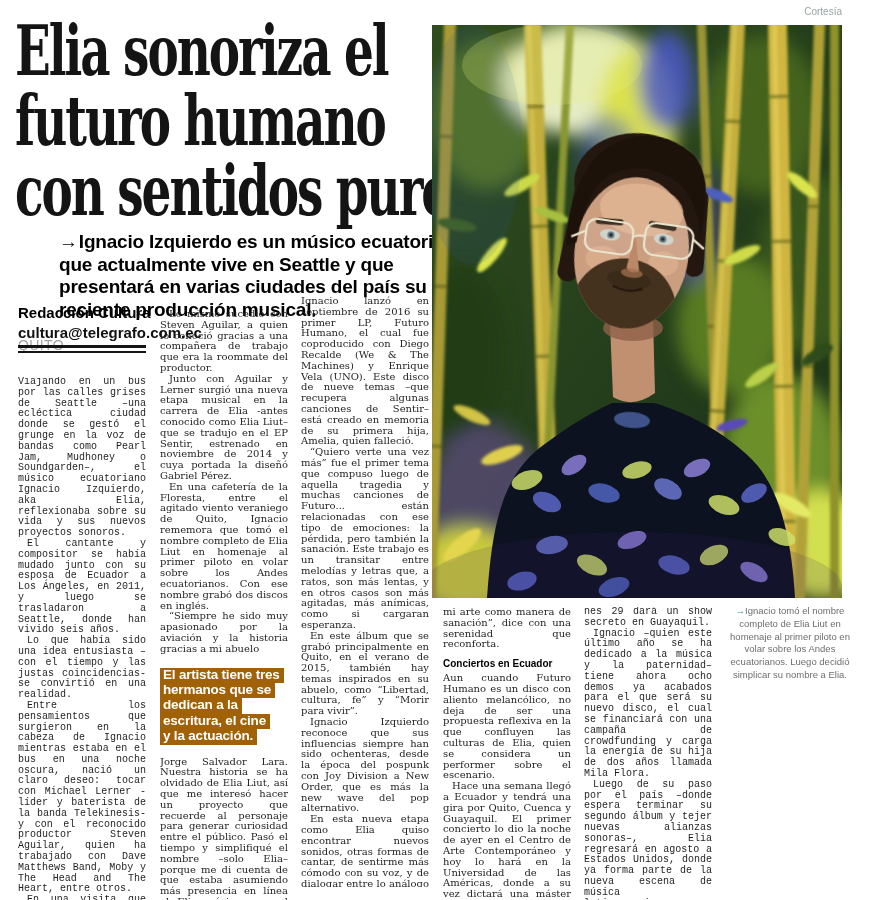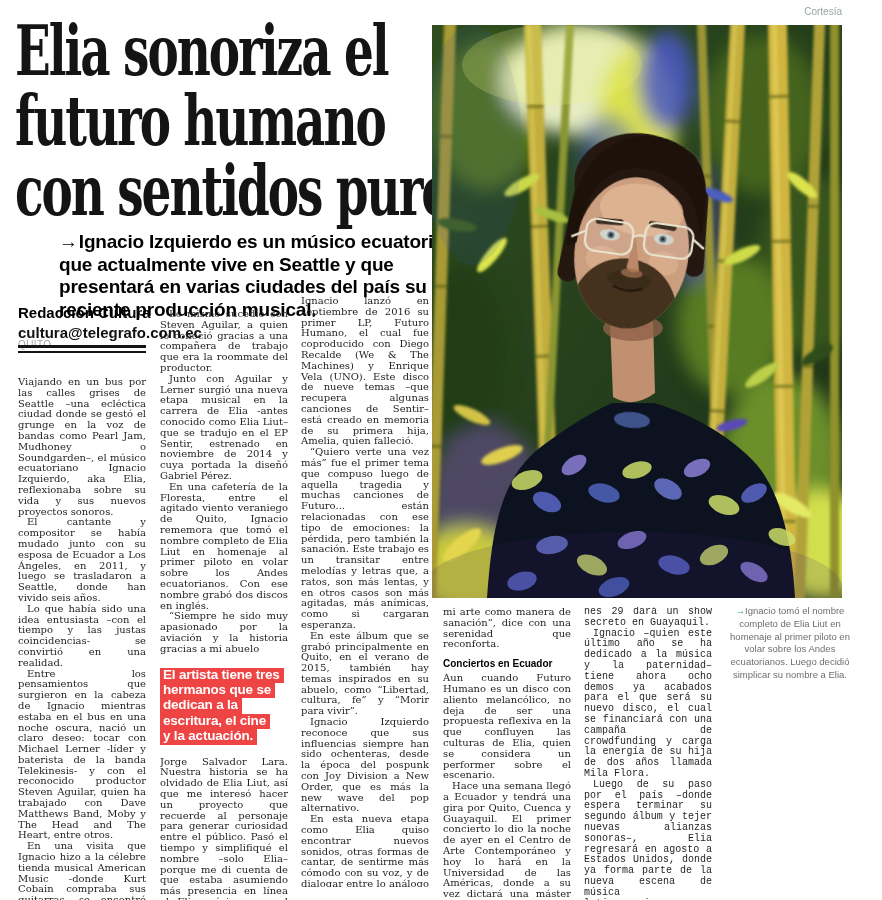--- a/index.html
+++ b/index.html
@@ -13,40 +13,40 @@
             font-family:"DejaVu Serif",serif;font-weight:bold;color:#141414;
             font-size:70px;line-height:70px;letter-spacing:-3px;white-space:nowrap;}
 
   .standfirst{position:absolute;left:16px;top:231px;width:420px;
               font:bold 19px/22.5px "Liberation Sans",sans-serif;color:#000000;letter-spacing:-.2px;margin-left:43px;}
   .standfirst .arrow{margin-right:1px;}
 
   .byline{position:absolute;left:18px;top:306px;font-family:"Liberation Sans",sans-serif;}
   .byline .who{font-weight:bold;font-size:15px;line-height:13px;color:#000;}
   .byline .mail{font-weight:bold;font-size:15px;line-height:12px;color:#111;margin-top:8px;}
-  .byline .city{font-size:10px;line-height:12px;color:#a3a3a3;letter-spacing:.4px;}
+  .byline .city{font-size:14px;line-height:12px;color:#a3a3a3;letter-spacing:.4px;}
 
   .byline-rule{position:absolute;left:18px;top:345px;width:128px;height:3px;
                border-top:3px solid #141414;border-bottom:2.5px solid #141414;}
 
   .photo{position:absolute;left:432px;top:25px;width:410px;height:573px;overflow:hidden;background:#27421c;}
   .photo svg{display:block;}
 
   .col{position:absolute;width:128px;overflow:hidden;text-align:justify;
        font-size:10px;line-height:10.8px;color:#1f1f1f;}
   .col p{margin:0;text-indent:9px;}
   .col p.flush{text-indent:0;}
-  #col1{left:18px;top:377px;height:523px;}
+  #col1{left:18px;top:377px;height:523px;font-family:Liberation Mono, monospace;}
   #col2{left:160px;top:309px;height:591px;}
   #col3{left:301px;top:296px;height:591px;}
   #col4{left:443px;top:607px;height:293px;}
   #col5{left:584px;top:607px;height:293px;font-family:Liberation Mono, monospace;}
 
   .pullquote{margin:13px 0 12px 0;}
-  .pq-line{display:table;background:#ef4444;color:#fff;padding:1px 4px 2px 3px;
+  .pq-line{display:table;background:#a16207;color:#fff;padding:1px 4px 2px 3px;
            font:bold 13.5px/12.4px "Liberation Sans",sans-serif;letter-spacing:-.2px;}
 
   .subhead{font:bold 10px/12px "Liberation Sans",sans-serif;color:#000;
            margin:8px 0 3px 0;text-align:left;}
 
   .caption{position:absolute;left:726px;top:605px;width:128px;
            font:9.5px/12.8px "Liberation Sans",sans-serif;color:#6e6e6e;text-align:center;}
   .caption .arrow{color:#2f9d9b;font-weight:bold;}
 </style>
 </head>

